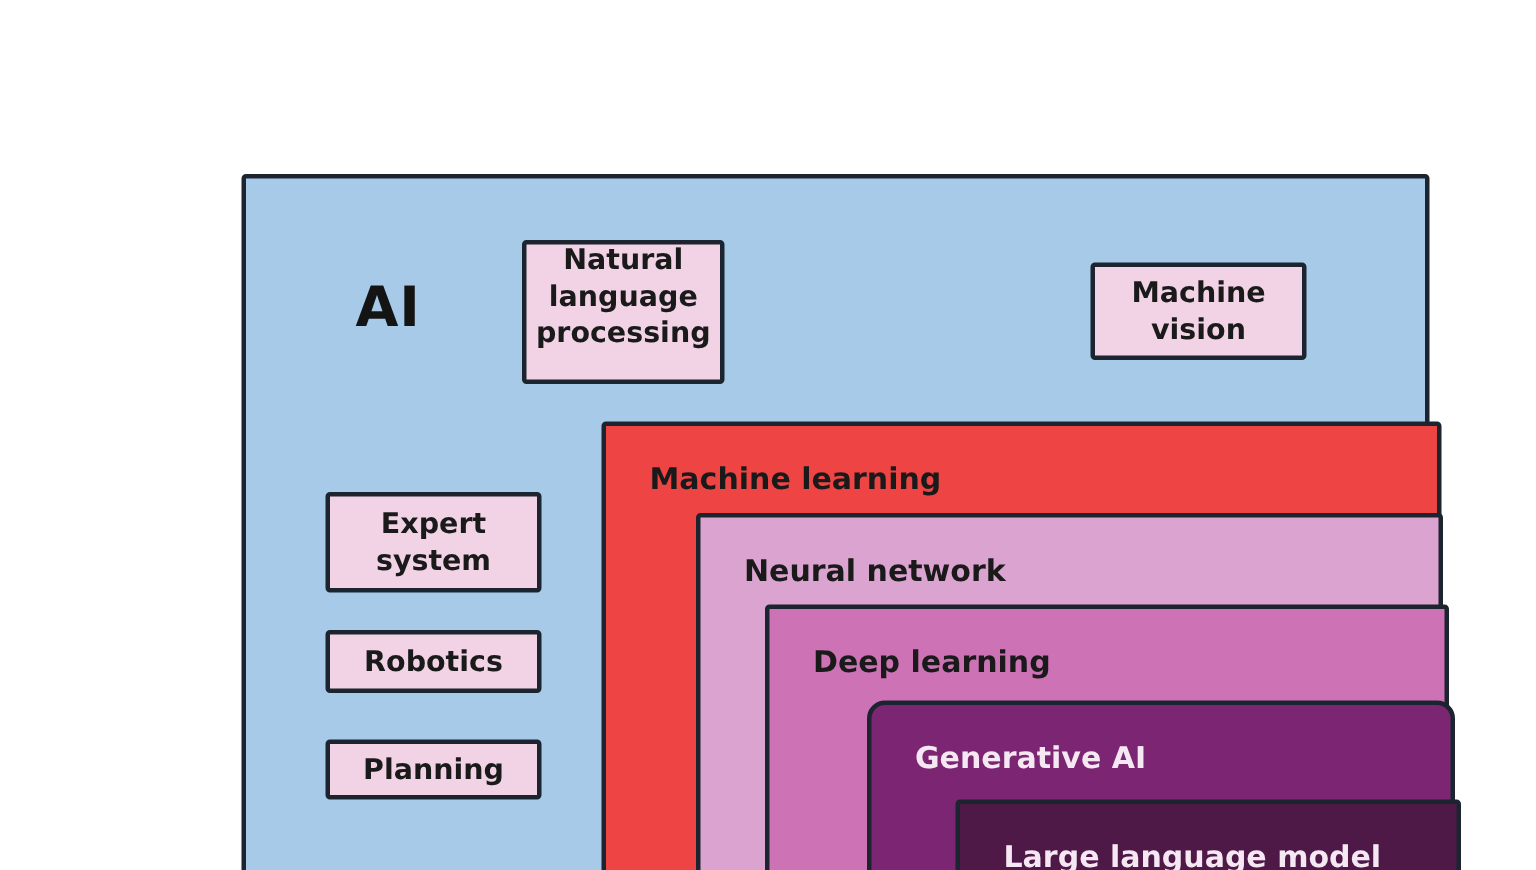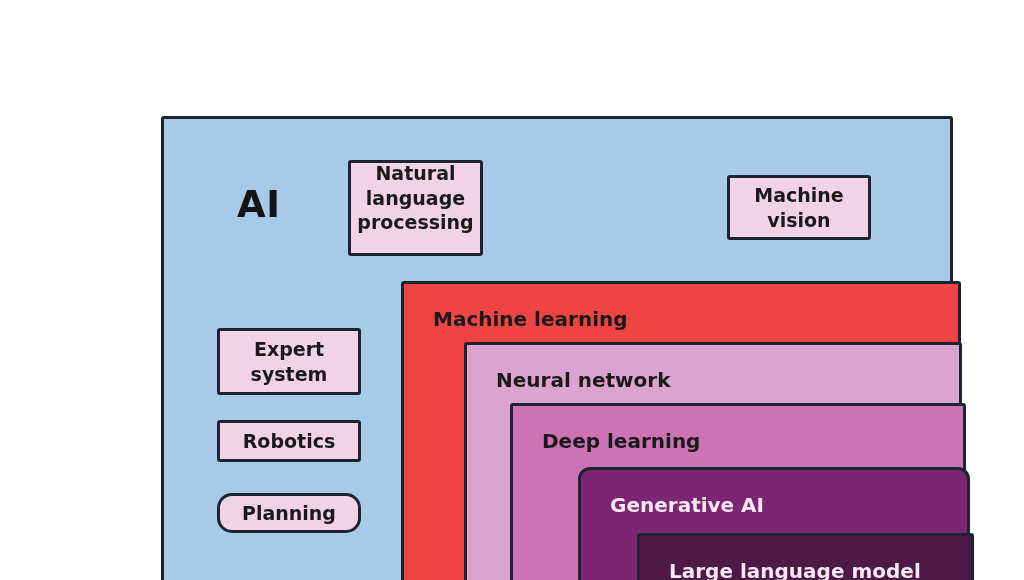--- a/index.html
+++ b/index.html
@@ -42,21 +42,21 @@
     font-weight: 600;
     line-height: 1.3;
     color: #1a1a1a;
     padding: 2px 6px;
   }
   .nlp-box      { left: 168px; top: 25px;  width: 135px; height: 96px; align-items: flex-end; }
   .speech-box   { left: 353px; top: 38px;  width: 143px; height: 67px; }
   .vision-box   { left: 547px; top: 40px;  width: 144px; height: 65px; }
   .expert-box   { left: 37px;  top: 193px; width: 144px; height: 67px; }
   .robotics-box { left: 37px;  top: 285px; width: 144px; height: 42px; }
-  .planning-box { left: 37px;  top: 358px; width: 144px; height: 40px; border-radius: 15px; }
+  .planning-box { left: 37px;  top: 358px; width: 144px; height: 40px; }
   
   .nested {
     font-size: 20px;
     font-weight: 600;
     color: #1a1a1a;
   }
   .nested > .nested-label {
     position: absolute;
     left: 13px; top: 7px;
     white-space: nowrap;

